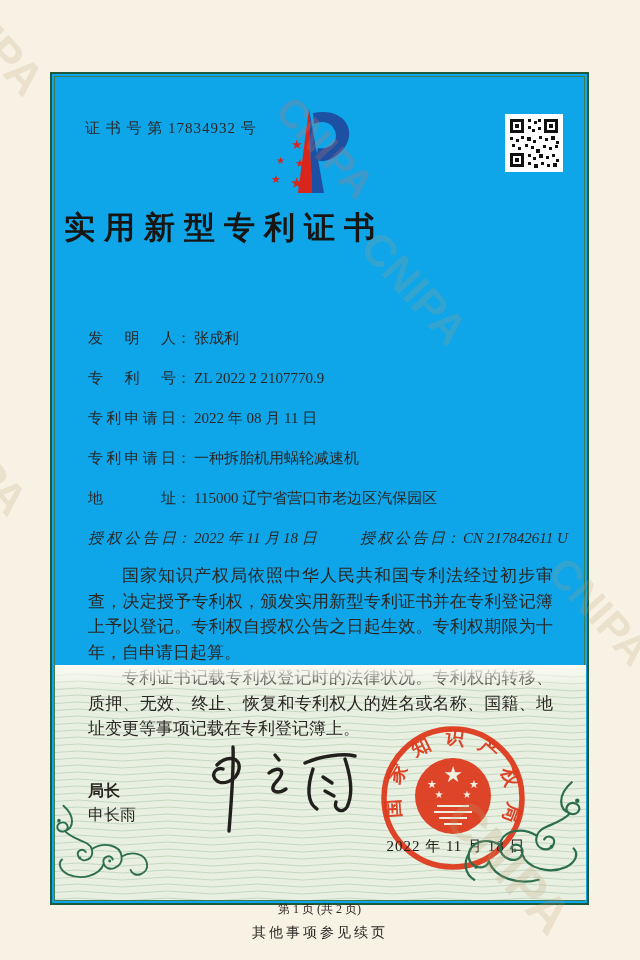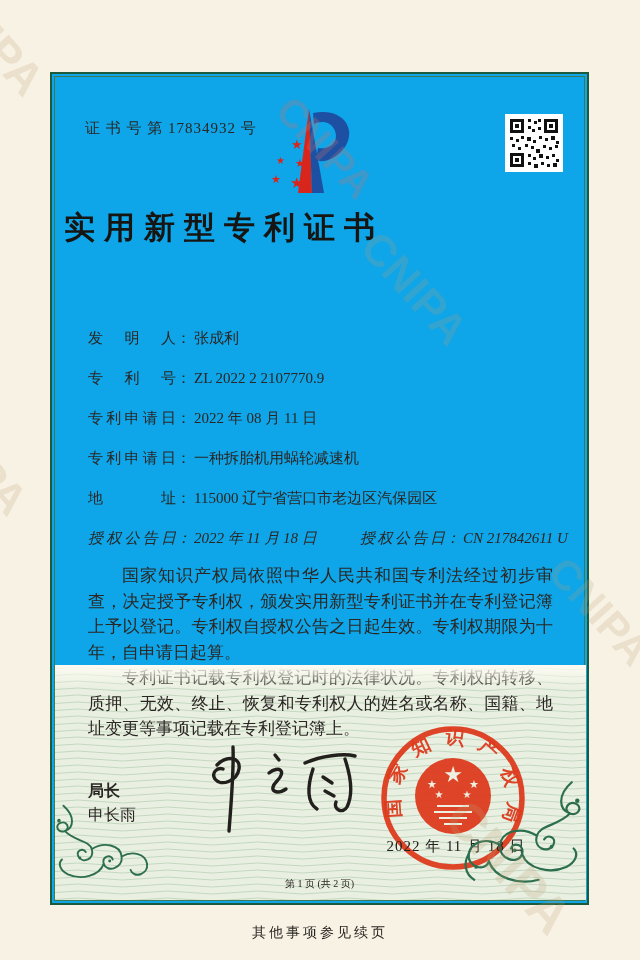--- a/index.html
+++ b/index.html
@@ -48,21 +48,21 @@
   .band{position:absolute;left:0;bottom:0;z-index:0;}
   .band-fade{position:absolute;left:0;width:531px;height:24px;bottom:211px;
     background:linear-gradient(#fdfbf2,rgba(253,251,242,0));z-index:1;}
   .signer{position:absolute;left:33px;font-size:16px;z-index:3;}
   .signature{position:absolute;left:138px;top:664px;z-index:3;}
   .seal{position:absolute;left:322px;top:645px;z-index:3;}
   .sealdate{
     position:absolute;left:295px;top:760px;width:212px;text-align:center;
     font-size:15px;color:#22201c;z-index:4;letter-spacing:1px;
   }
-  .pagefoot{position:absolute;left:0;right:0;top:800px;text-align:center;font-size:10px;z-index:3;}
+  .pagefoot{position:absolute;left:0;right:0;top:824px;text-align:center;font-size:12px;z-index:3;}
   .flourish{position:absolute;z-index:5;}
   .fl-br{right:-8px;bottom:-8px;}
   .fl-bl{left:-8px;bottom:-8px;transform:scaleX(-1);}
   .contnote{
     position:absolute;left:0;right:0;top:924px;text-align:center;
     font-size:14px;letter-spacing:3px;z-index:2;
   }
 </style>
 </head>
 <body>

